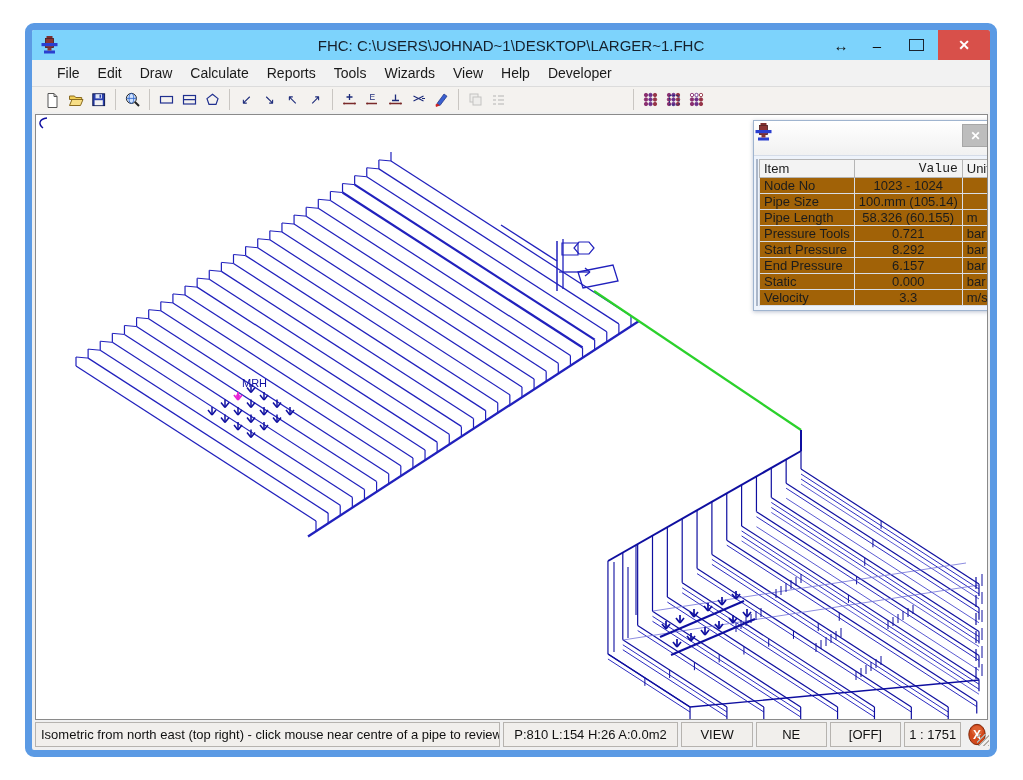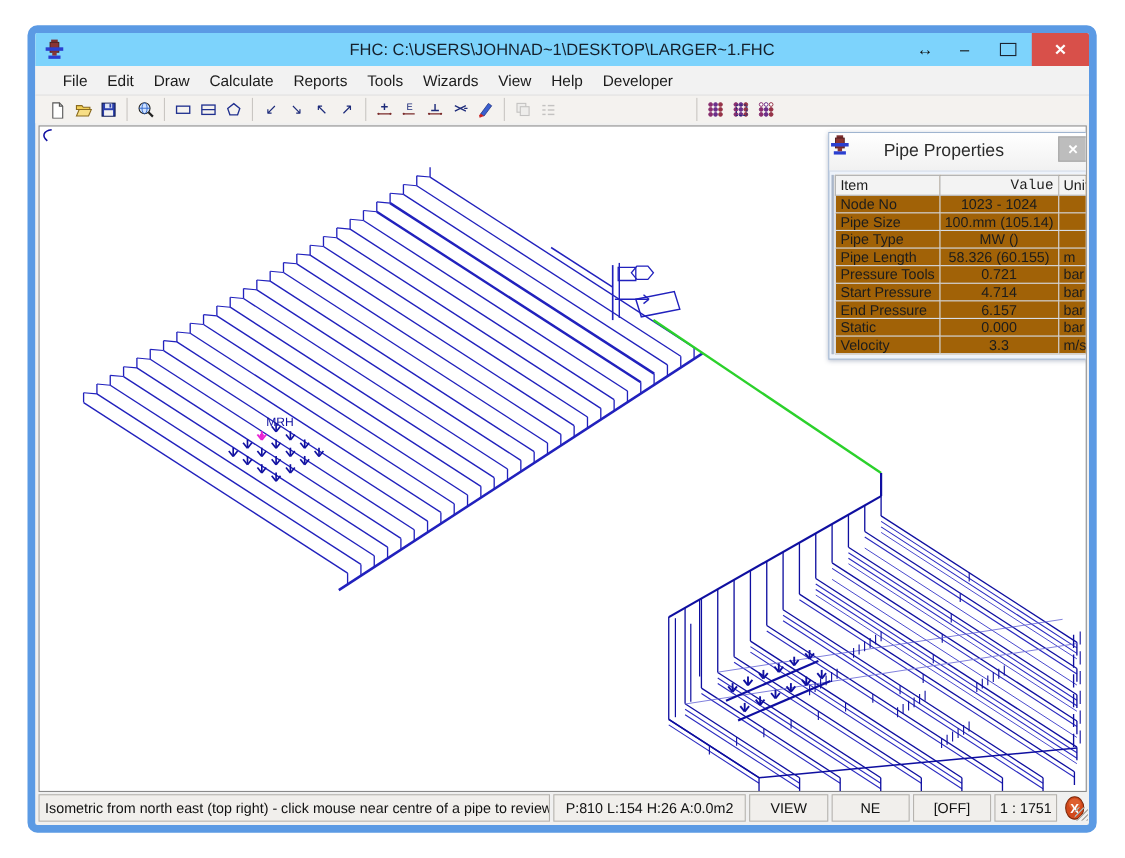--- a/index.html
+++ b/index.html
@@ -615,21 +615,20 @@
       <div class="paneltitle">
         <span class="apicon" style="width:17px;height:19px;margin-left:7px">
             <svg width="19" height="22" viewBox="0 0 19 22">
               <rect x="6.5" y="2" width="6" height="2.5" fill="#7e2f2f"></rect>
               <rect x="5.5" y="4.5" width="8" height="9" fill="#8a3434" stroke="#4a1818" stroke-width=".8"></rect>
               <rect x="1.5" y="9" width="16" height="3.2" fill="#2a3fd0"></rect>
               <rect x="4" y="16.5" width="11" height="3" fill="#2a3fd0"></rect>
               <rect x="7.5" y="13.5" width="4" height="3" fill="#8a3434"></rect>
             </svg>
           </span>
-        <span class="ptext">Pipe Properties</span>
         <span class="pclose">✕</span>
       </div>
       <div class="ptablewrap">
         <div class="gutter"></div>
         <table class="props">
           <thead>
               <tr>
                 <th>Item</th>
                 <th class="v">Value</th>
                 <th>Unit</th>
@@ -640,37 +639,32 @@
                 <td class="item">Node No</td>
                 <td class="val">1023 - 1024</td>
                 <td class="unit"></td>
               </tr>
               <tr>
                 <td class="item">Pipe Size</td>
                 <td class="val">100.mm (105.14)</td>
                 <td class="unit"></td>
               </tr>
               <tr>
-                <td class="item">Pipe Type</td>
-                <td class="val">MW ()</td>
-                <td class="unit"></td>
-              </tr>
-              <tr>
                 <td class="item">Pipe Length</td>
                 <td class="val">58.326 (60.155)</td>
                 <td class="unit">m</td>
               </tr>
               <tr>
                 <td class="item">Pressure Tools</td>
                 <td class="val">0.721</td>
                 <td class="unit">bar</td>
               </tr>
               <tr>
                 <td class="item">Start Pressure</td>
-                <td class="val">4.714</td>
+                <td class="val">8.292</td>
                 <td class="unit">bar</td>
               </tr>
               <tr>
                 <td class="item">End Pressure</td>
                 <td class="val">6.157</td>
                 <td class="unit">bar</td>
               </tr>
               <tr>
                 <td class="item">Static</td>
                 <td class="val">0.000</td>

